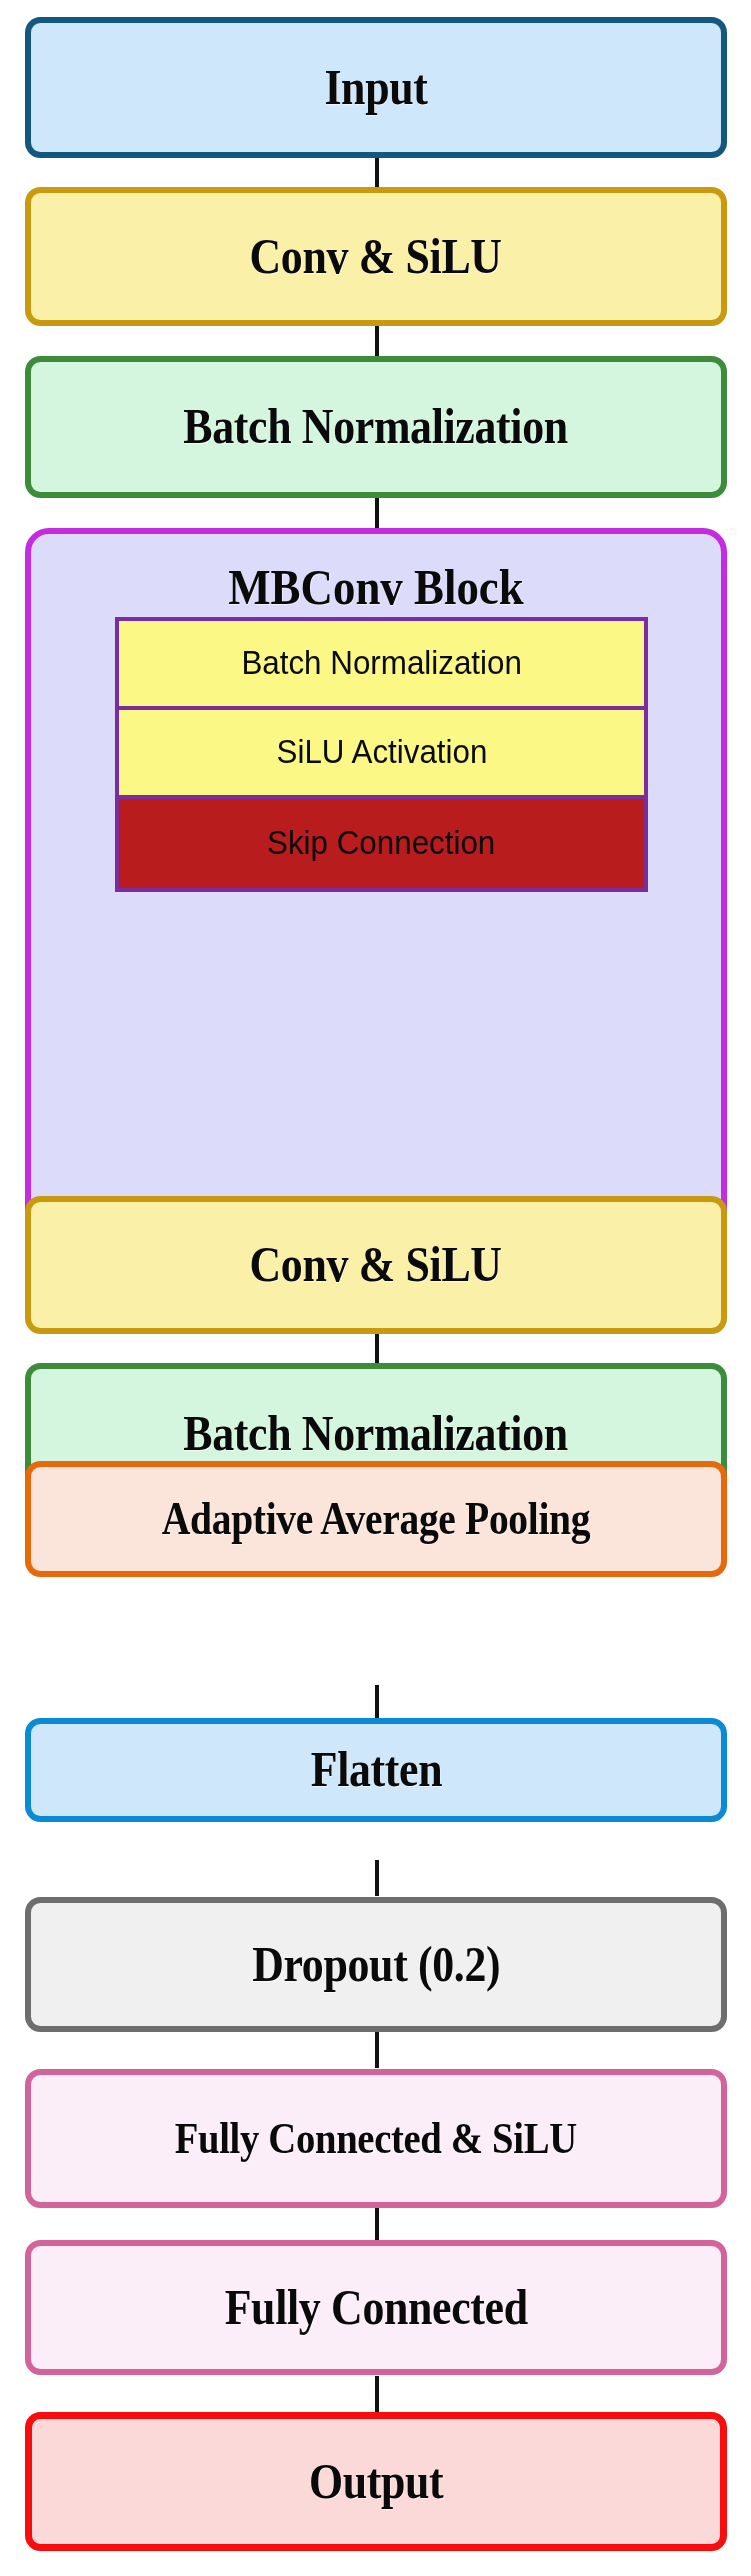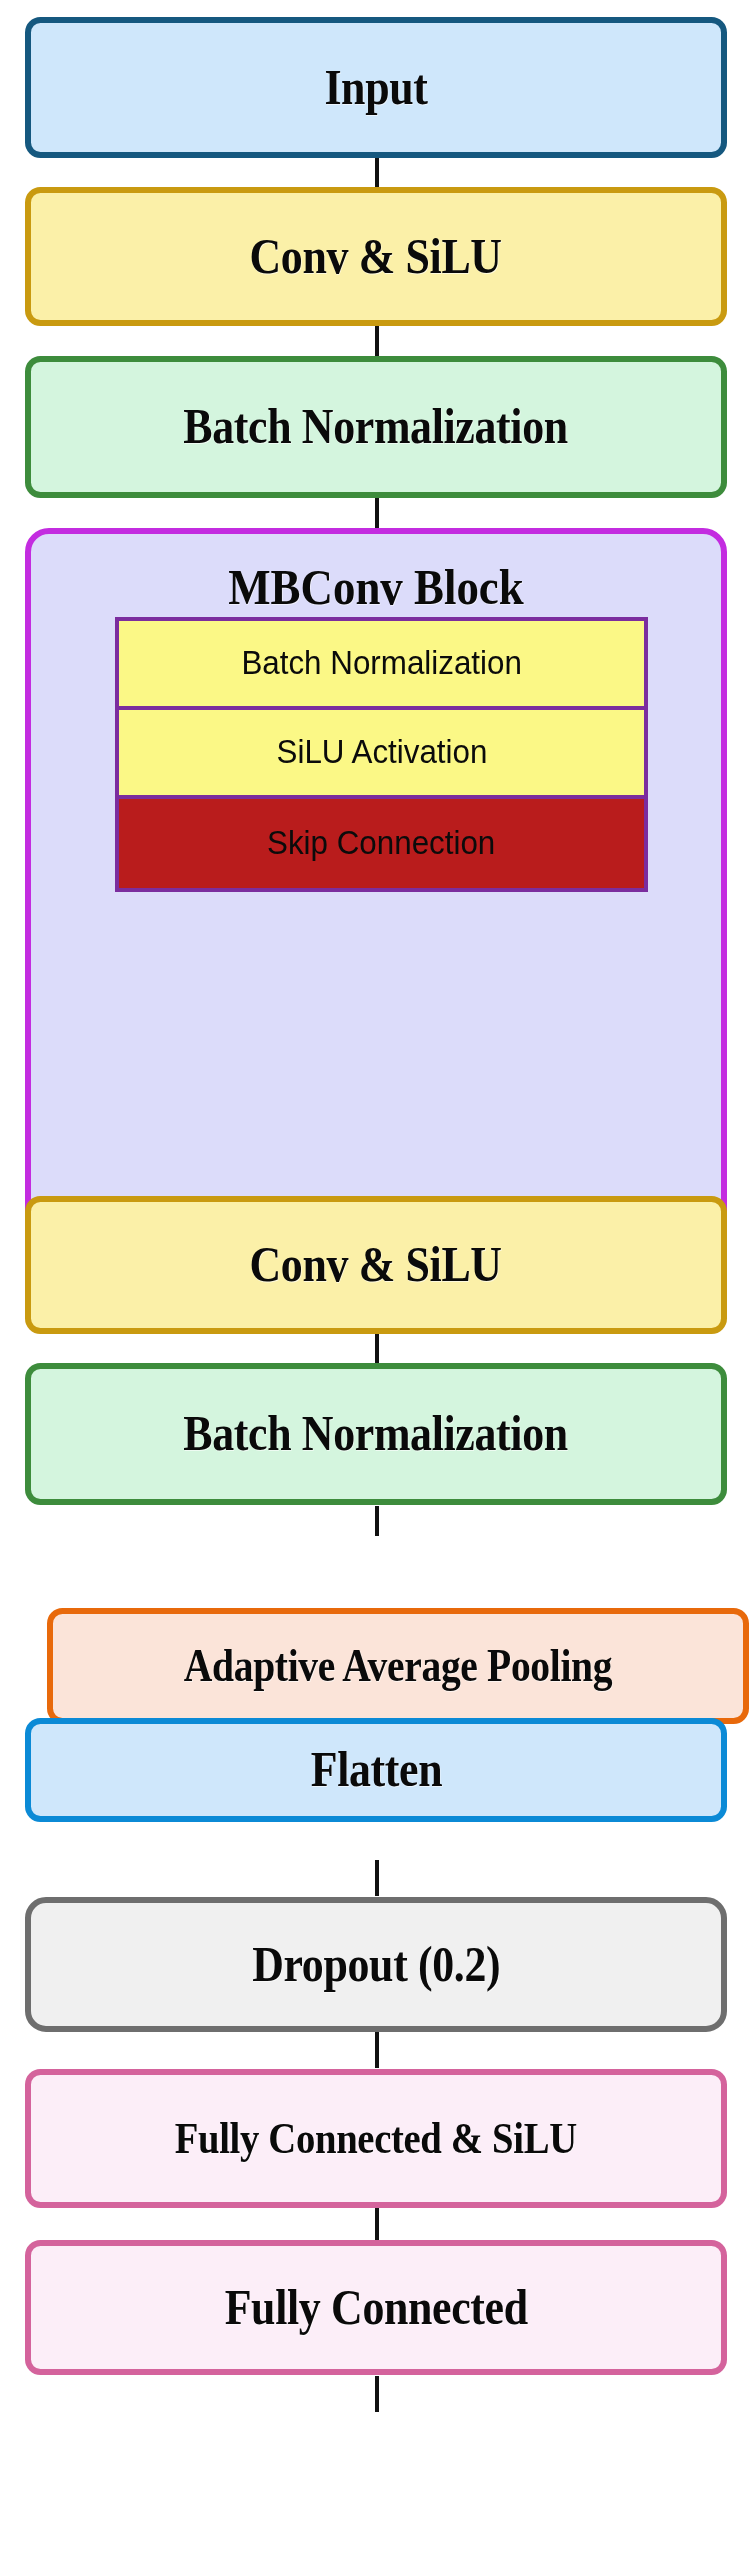--- a/index.html
+++ b/index.html
@@ -58,21 +58,21 @@
   }
 
   
   .n-input      { border-color:#15587f; border-width:6.3px; background:#cfe7fb; }
   .n-conv       { border-color:#c99a10; border-width:6.3px; background:#fbf0a8; }
   .n-bn         { border-color:#3d8c3c; border-width:6.3px; background:#d4f5de; }
   .n-mbconv     { border-color:#c32ce0; border-width:6.3px; background:#dcdcfa;
                   border-radius:24px; display:block; }
   .n-pool       { border-color:#e8690b; border-width:6.3px; background:#fbe4d9; }
   .n-flatten    { border-color:#0b8ad6; border-width:6.3px; background:#cfe7fb; }
-  .n-dropout    { border-color:#6e6e6e; border-width:6.3px; background:#f0f0f0;border-radius:21px; }
+  .n-dropout    { border-color:#6e6e6e; border-width:6.3px; background:#f0f0f0; }
   .n-fc         { border-color:#d4639c; border-width:6.3px; background:#fceef8; }
   .n-output     { border-color:#f70d0d; border-width:7px; background:#fcd9d9; }
 
   
   .mbconv-title {
     font-family: "Liberation Serif", serif;
     font-weight: bold;
     font-size: 51px;
     text-align: center;
     margin-top: 24px;
@@ -161,35 +161,38 @@
   </div>
 
   <div class="node n-conv" style="top: 1196px; height: 138px; border-color: rgb(201, 154, 16); background: rgb(251, 240, 168);">
     <span class="node-label">Conv &amp; SiLU</span>
   </div>
 
   <div class="node n-bn" style="top: 1363px; height: 142px; border-color: rgb(61, 140, 60); background: rgb(212, 245, 222);">
     <span class="node-label">Batch Normalization</span>
   </div>
 
-  <div class="node n-pool" style="top: 1608px; height: 116px; border-color: rgb(232, 105, 11); background: rgb(251, 228, 217); margin-left: 22px;">
+  <div class="node n-pool" style="top: 1461px; height: 116px; border-color: rgb(232, 105, 11); background: rgb(251, 228, 217);">
     <span class="node-label" style="font-size:46px;">Adaptive Average Pooling</span>
   </div>
 
   <div class="node n-flatten" style="top: 1718px; height: 104px; border-color: rgb(11, 138, 214); background: rgb(207, 231, 251);">
     <span class="node-label">Flatten</span>
   </div>
 
   <div class="node n-dropout" style="top: 1897px; height: 135px; border-color: rgb(110, 110, 110); background: rgb(240, 240, 240);">
     <span class="node-label">Dropout (0.2)</span>
   </div>
 
   <div class="node n-fc" style="top: 2069px; height: 139px; border-color: rgb(212, 99, 156); background: rgb(252, 238, 248);">
     <span class="node-label" style="font-size:45px;">Fully Connected &amp; SiLU</span>
   </div>
 
   <div class="node n-fc" style="top: 2240px; height: 135px; border-color: rgb(212, 99, 156); background: rgb(252, 238, 248);">
     <span class="node-label">Fully Connected</span>
   </div>
 
+  <div class="node n-output" style="top: 2412px; height: 139px; border-color: rgb(247, 13, 13); background: rgb(252, 217, 217);">
+    <span class="node-label">Output</span>
+  </div>
 
 </div>
 
 
 </body></html>

